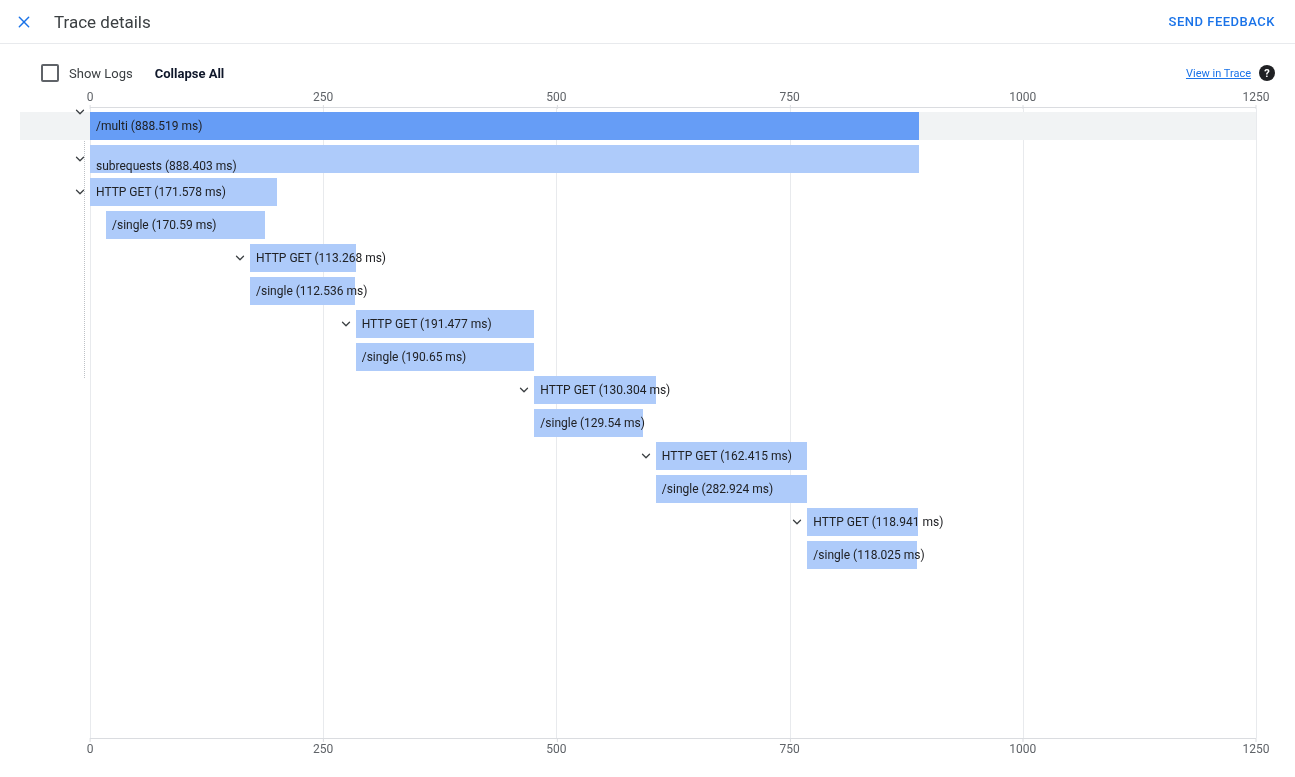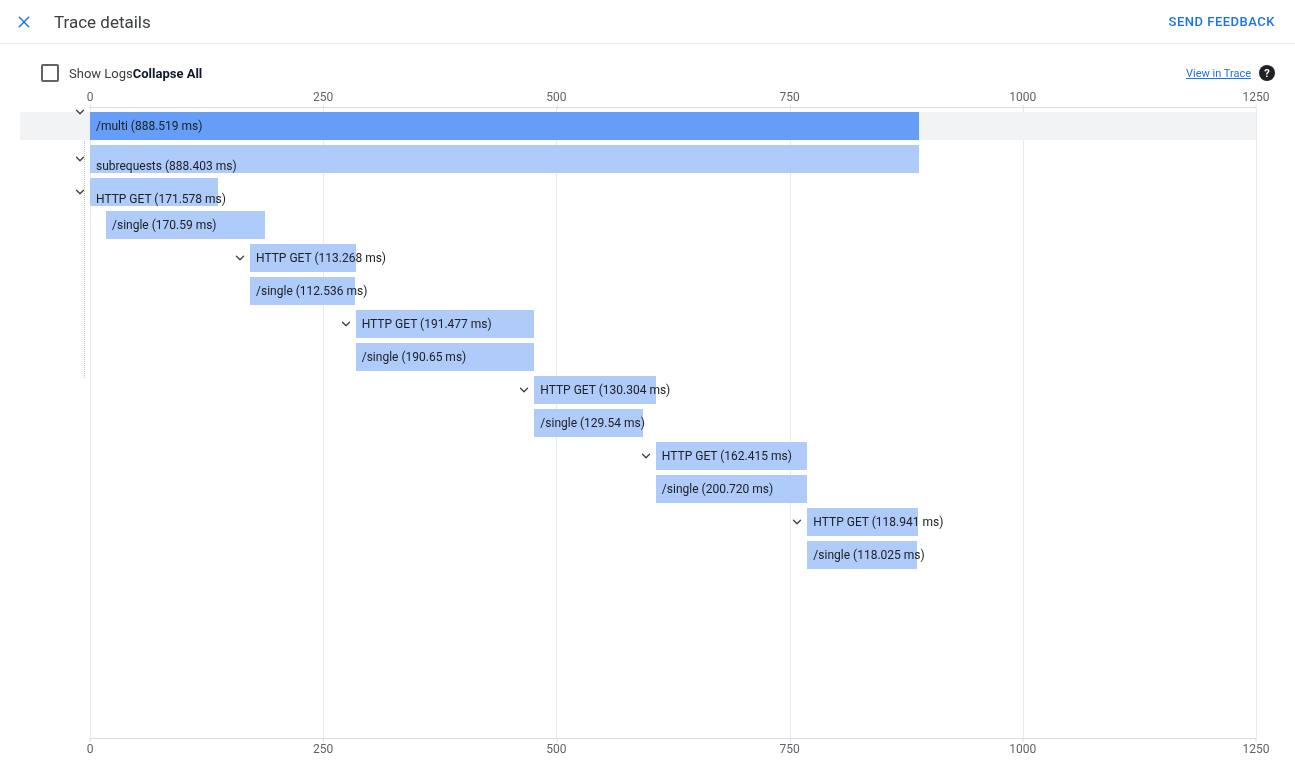--- a/index.html
+++ b/index.html
@@ -49,20 +49,21 @@
   }
   .toolbar {
     display: flex;
     align-items: center;
     justify-content: space-between;
     padding: 20px 20px 8px 35px;
   }
   .toolbar-left {
     display: flex;
     align-items: center;
+    gap: 22px;
     padding-left: 6px;
   }
   .checkbox {
     width: 18px;
     height: 18px;
     border: 2px solid #5f6368;
     border-radius: 2px;
     cursor: pointer;
     display: inline-block;
     flex-shrink: 0;
@@ -299,21 +300,21 @@
           </div>
         </div>
       </div>
       <div class="span-row">
         <div class="span-bar-wrap">
           <div class="toggle" style="left: -18px;">
             <svg viewBox="0 0 24 24" fill="none" stroke="currentColor" stroke-width="2.2" stroke-linecap="round" stroke-linejoin="round">
               <polyline points="6 9 12 15 18 9"></polyline>
             </svg>
           </div>
-          <div class="span-bar" style="left: 0px; width: 128px; align-items: flex-end;">
+          <div class="span-bar" style="left: 0px; width: 187px;">
             <span class="span-label">HTTP GET (171.578 ms)</span>
           </div>
         </div>
       </div>
       <div class="span-row">
         <div class="span-bar-wrap">
           <div class="span-bar" style="left: 16px; width: 159.126px;">
             <span class="span-label">/single (170.59 ms)</span>
           </div>
         </div>
@@ -383,21 +384,21 @@
             </svg>
           </div>
           <div class="span-bar" style="left: 565.862px; width: 151.501px;">
             <span class="span-label">HTTP GET (162.415 ms)</span>
           </div>
         </div>
       </div>
       <div class="span-row">
         <div class="span-bar-wrap">
           <div class="span-bar" style="left: 565.862px; width: 150.667px;">
-            <span class="span-label">/single (200.720 ms)</span>
+            <span class="span-label">/single (282.924 ms)</span>
           </div>
         </div>
       </div>
       <div class="span-row">
         <div class="span-bar-wrap">
           <div class="toggle" style="left: 699.362px;">
             <svg viewBox="0 0 24 24" fill="none" stroke="currentColor" stroke-width="2.2" stroke-linecap="round" stroke-linejoin="round">
               <polyline points="6 9 12 15 18 9"></polyline>
             </svg>
           </div>

